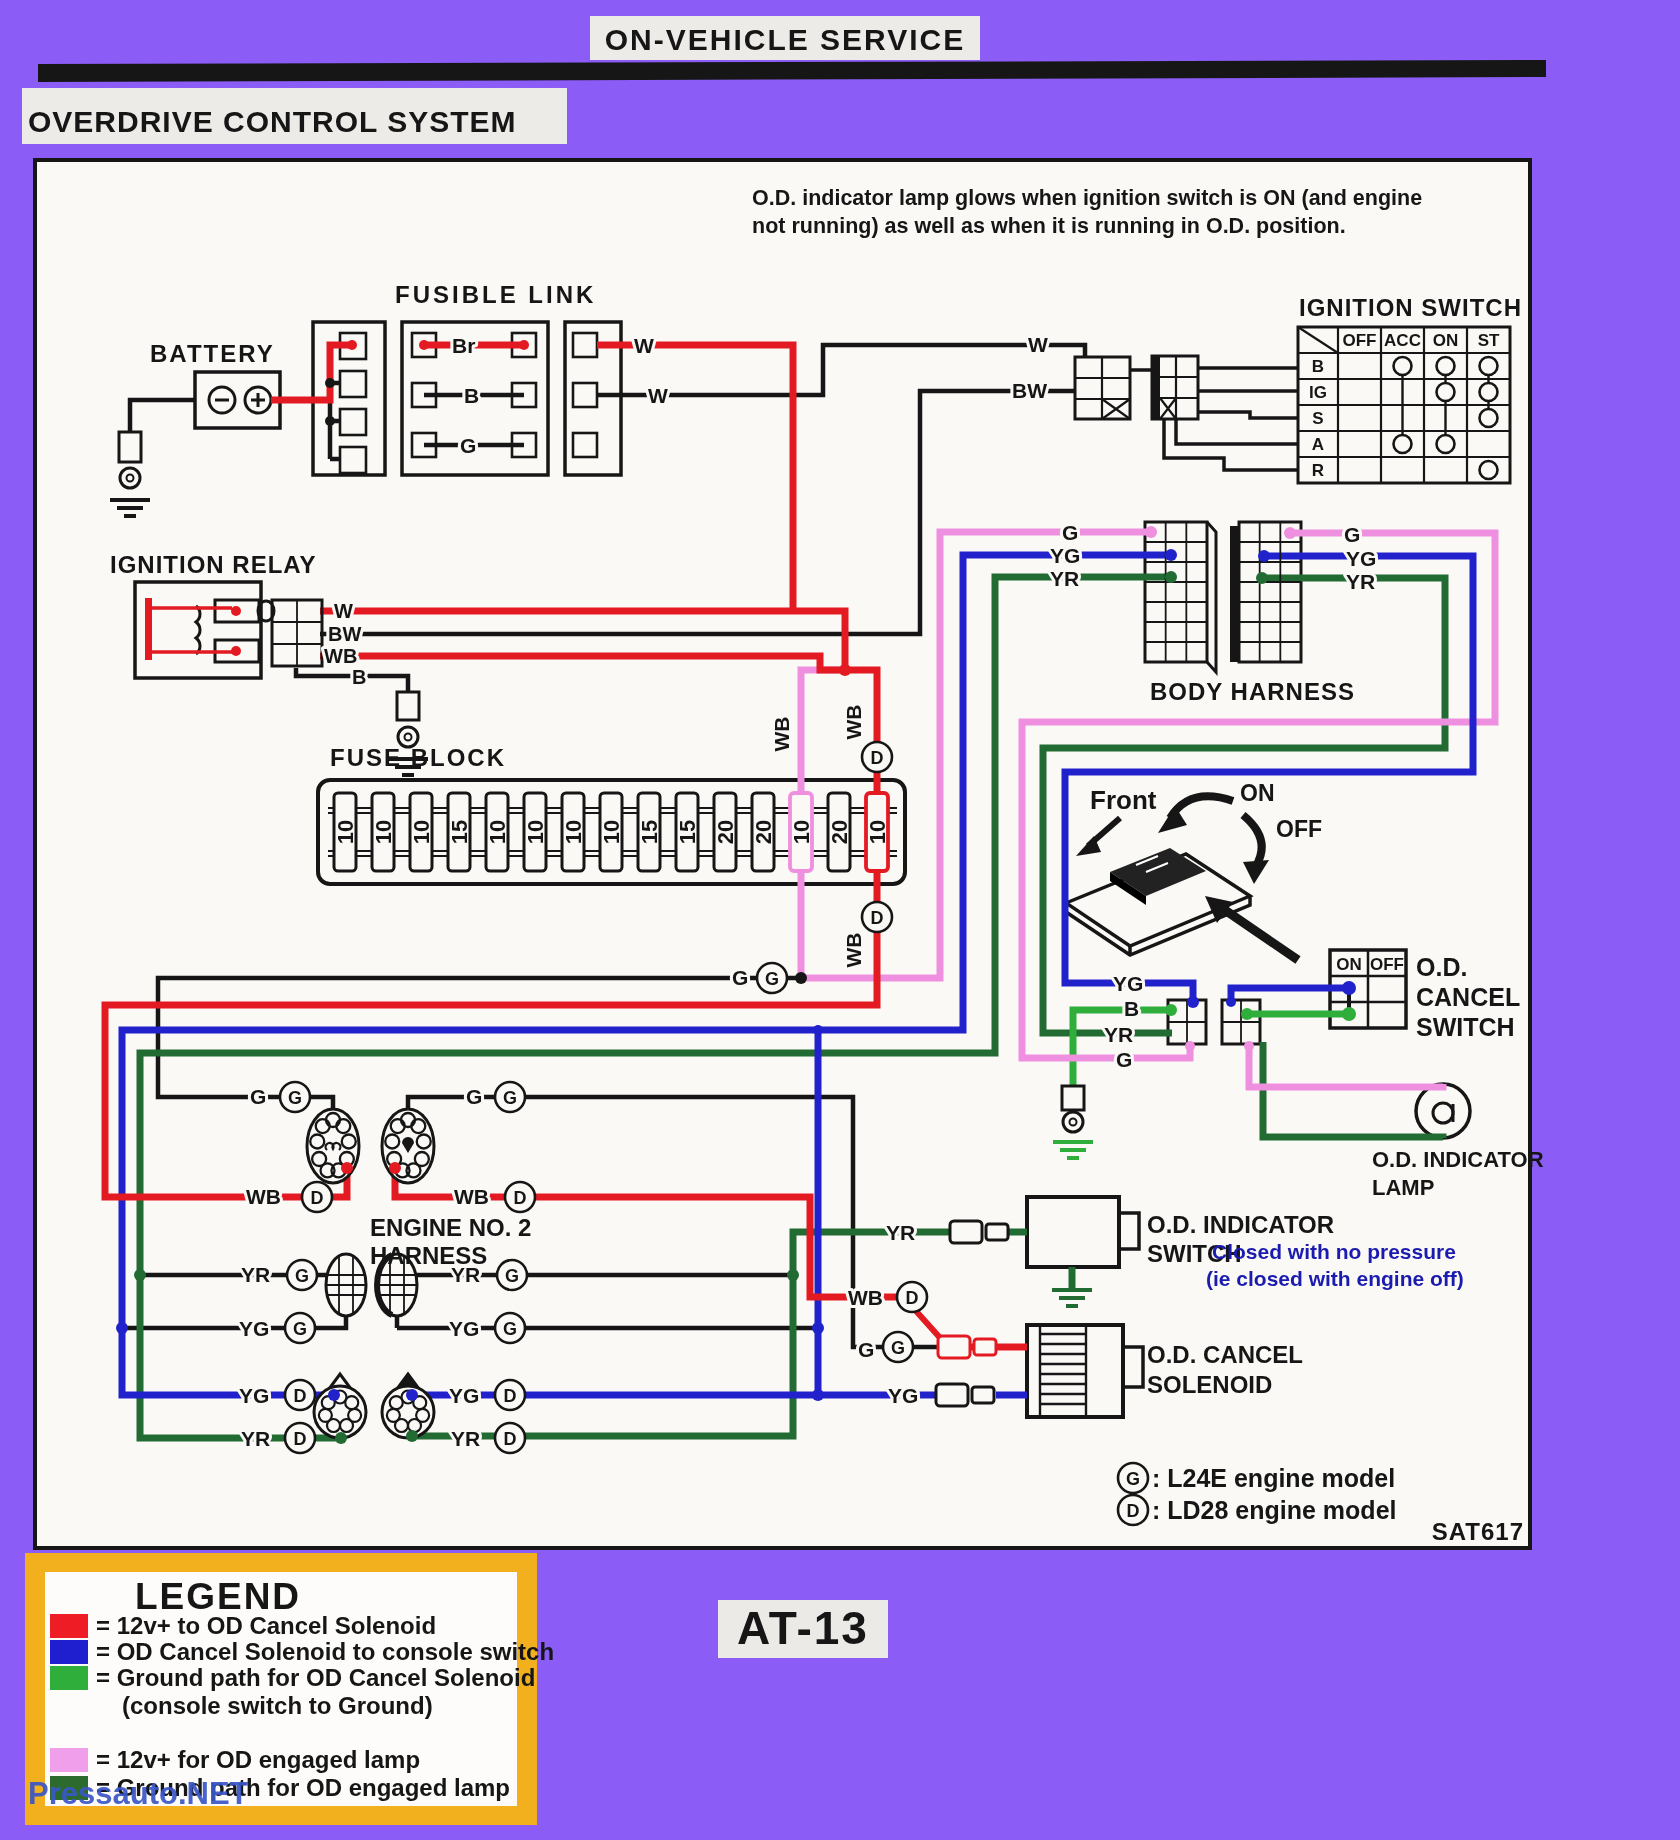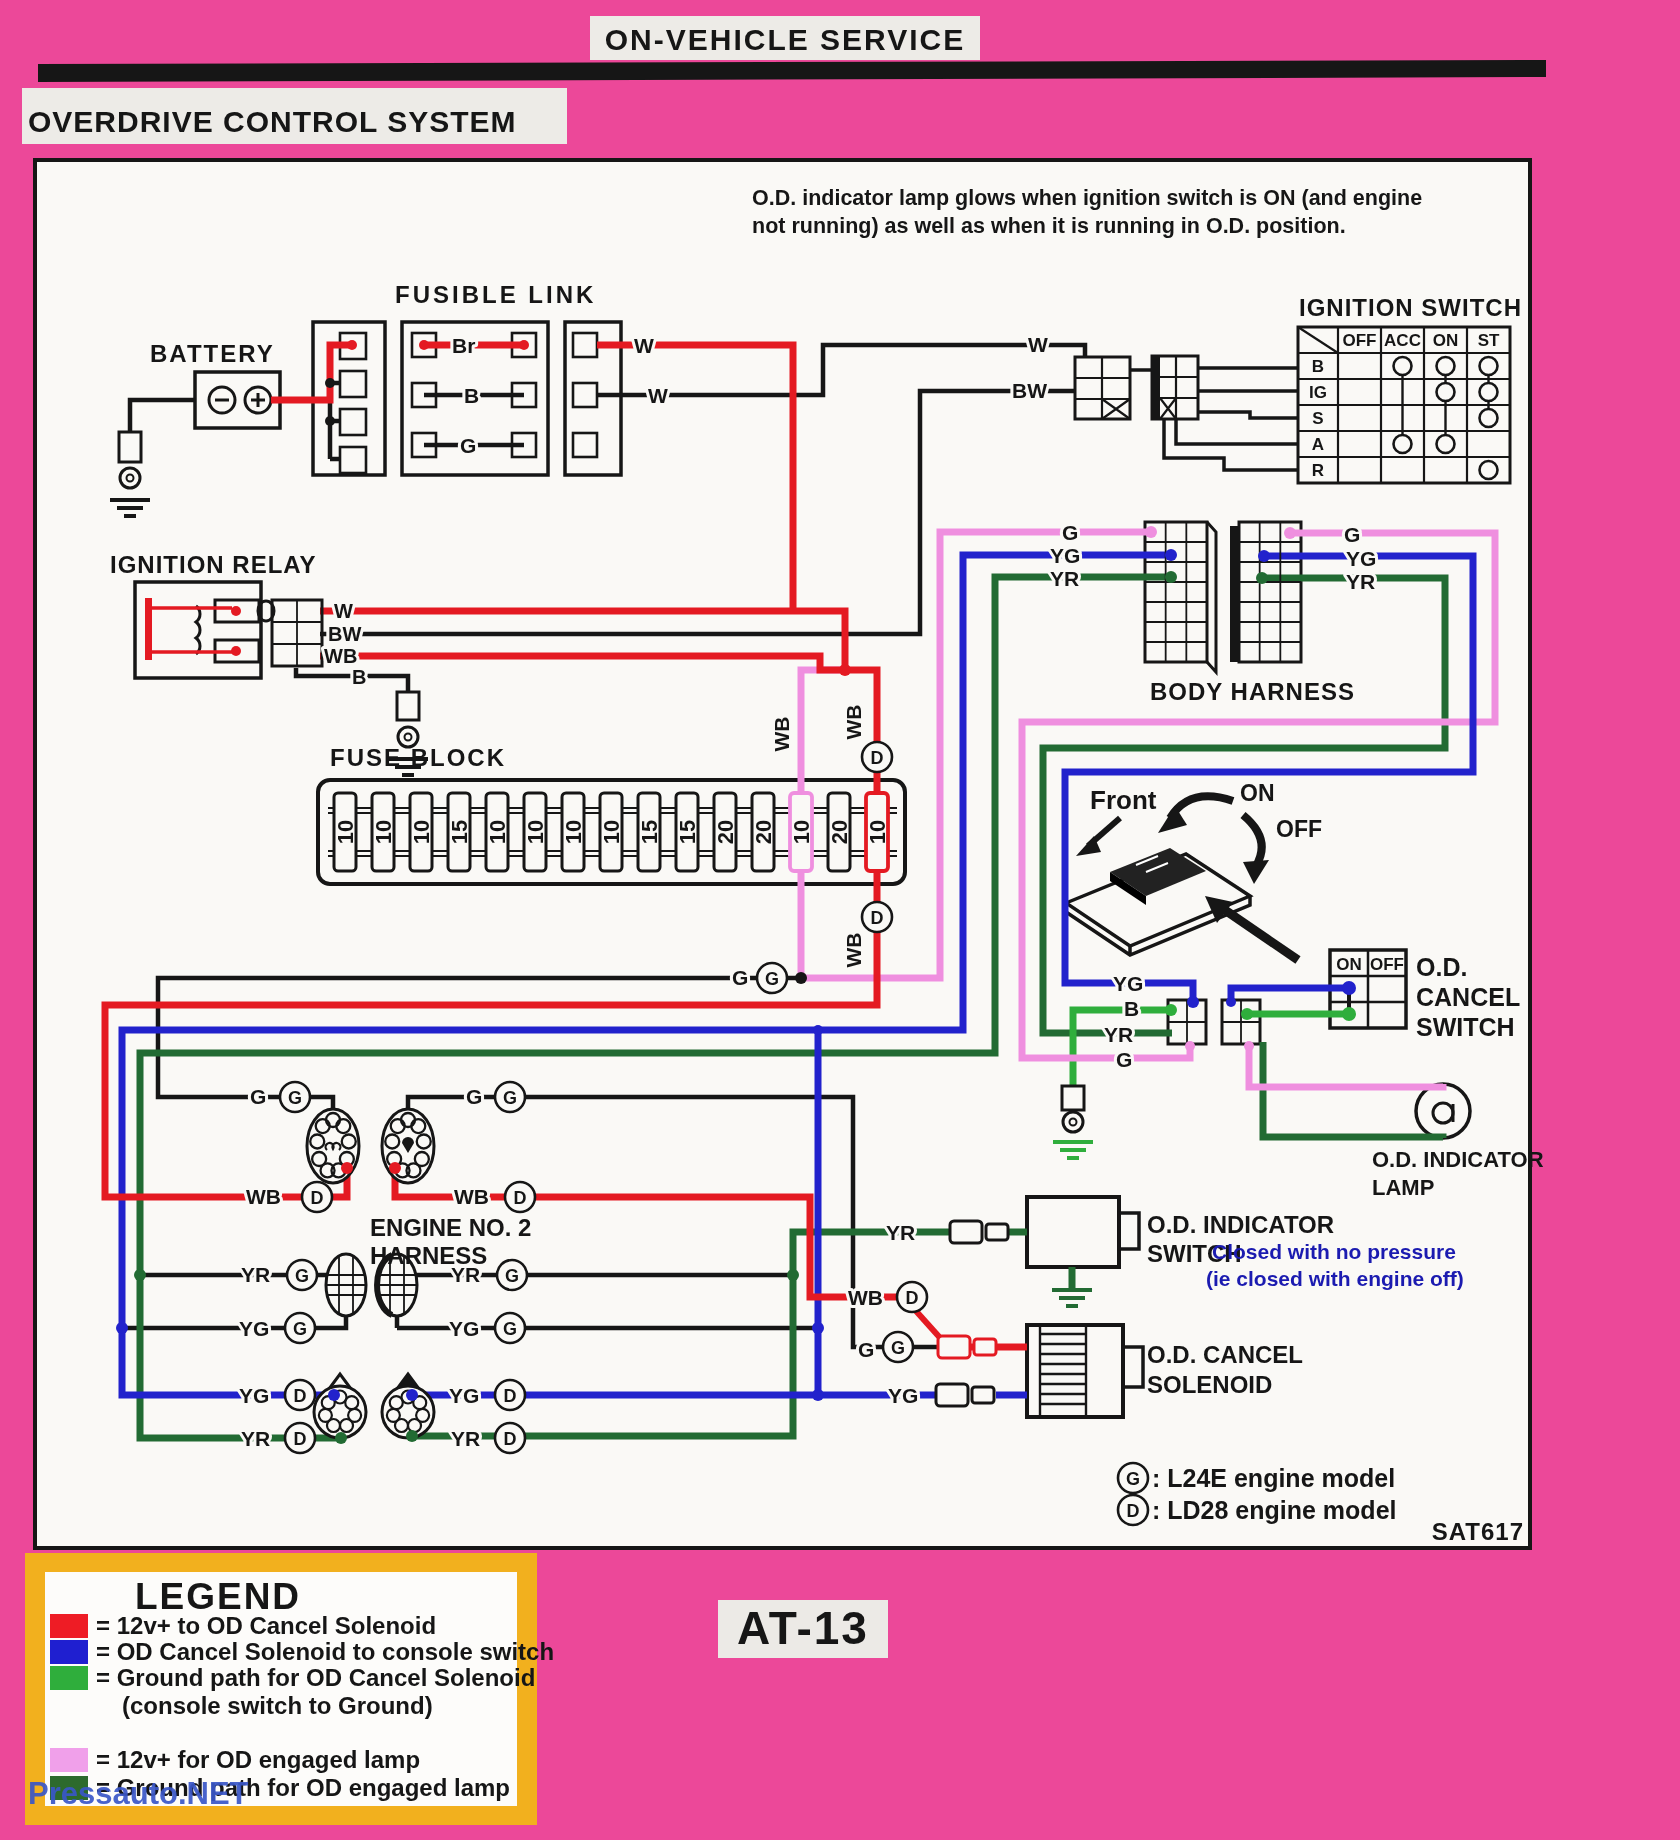--- a/index.html
+++ b/index.html
@@ -1,16 +1,16 @@
 <!DOCTYPE html>
 <html><head>
 <meta charset="utf-8">
 <style>
   html,body{margin:0;padding:0;background:#e9e8e4;}
-  .stage{position:relative;width:1680px;height:1840px;background:#ec4899;overflow:hidden;}
+  .stage{position:relative;width:1680px;height:1840px;background:#8b5cf6;overflow:hidden;}
   svg{position:absolute;inset:0;}
   text{font-family:"Liberation Sans",sans-serif;font-weight:bold;fill:#161616;}
   .halo{paint-order:stroke;stroke:#faf9f6;stroke-width:6px;stroke-linejoin:round;}
   .annot{fill:#1b1bb0;}
   .wm{fill:#3a57c8;opacity:.92;}
   .o{fill:none;stroke:#161616;}
   .pf{fill:#faf9f6;stroke:#161616;}
   .k{fill:none;stroke:#161616;}
   .r{fill:none;stroke:#e41a22;}
   .p{fill:none;stroke:#ef8fdf;}

